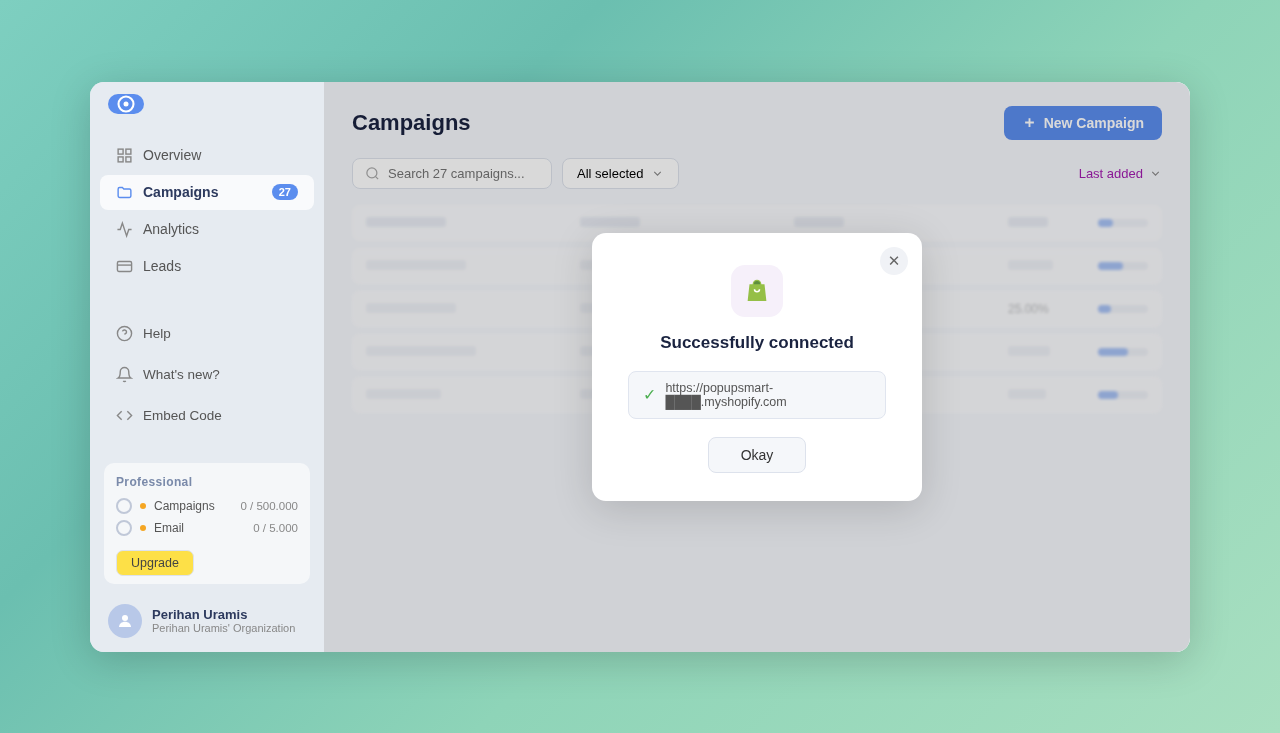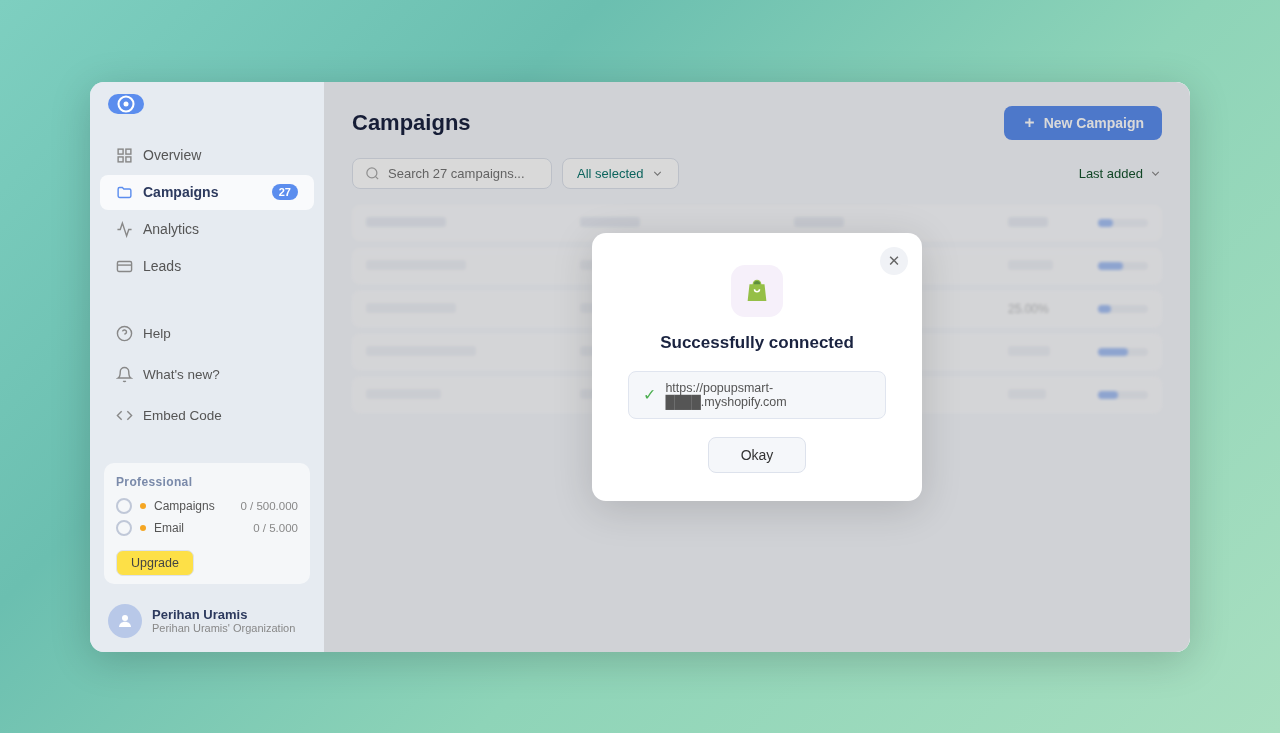--- a/index.html
+++ b/index.html
@@ -226,31 +226,31 @@
     .search-box svg { width: 15px; height: 15px; color: #aaa; flex-shrink: 0; }
     .filter-select {
       display: flex;
       align-items: center;
       background: white;
       border: 1px solid #dde2ec;
       border-radius: 8px;
       padding: 7px 14px;
       gap: 8px;
       font-size: 13px;
-      color: #0f766e;
+      color: #000000;
       cursor: pointer;
       text-align: center;
     }
     .sort-btn {
       margin-left: auto;
       display: flex;
       align-items: center;
       gap: 6px;
       font-size: 13px;
-      color: #14532d;
+      color: #a21caf;
       cursor: pointer;
     }
     
     .campaigns-table {
       flex: 1;
       overflow: hidden;
       filter: blur(1.5px);
       opacity: 0.5;
     }
     .table-row {

